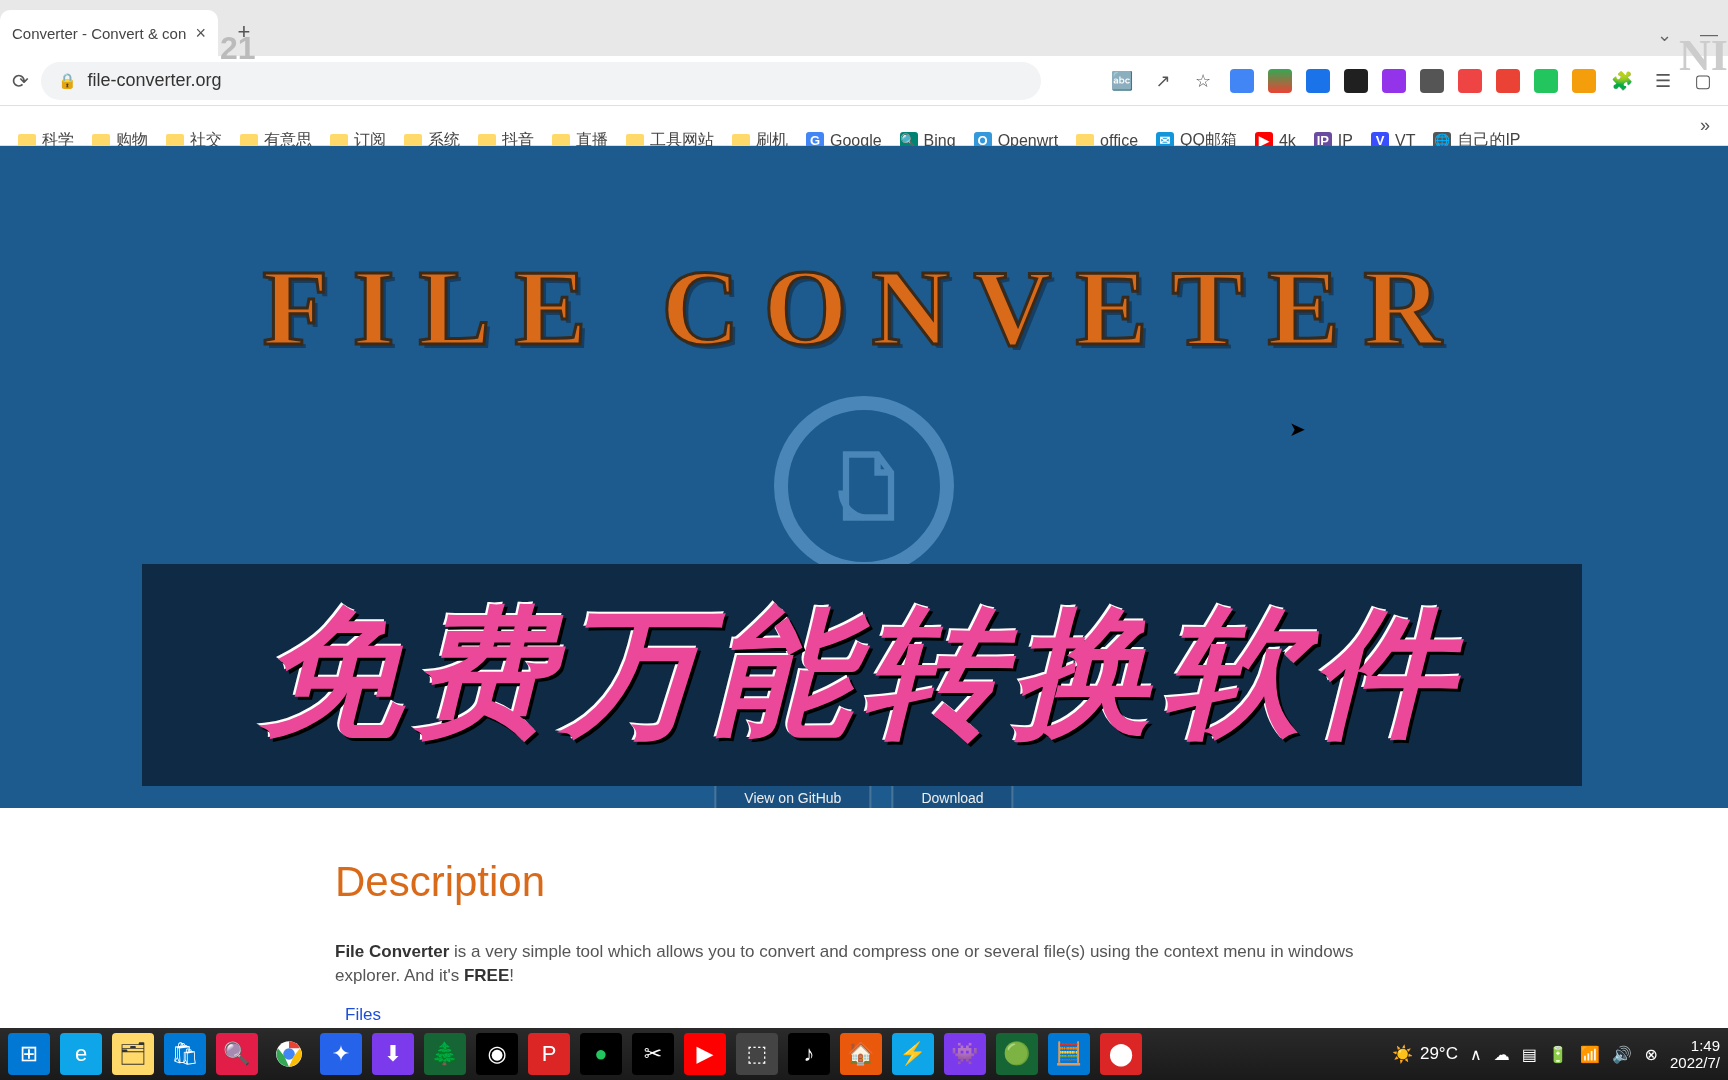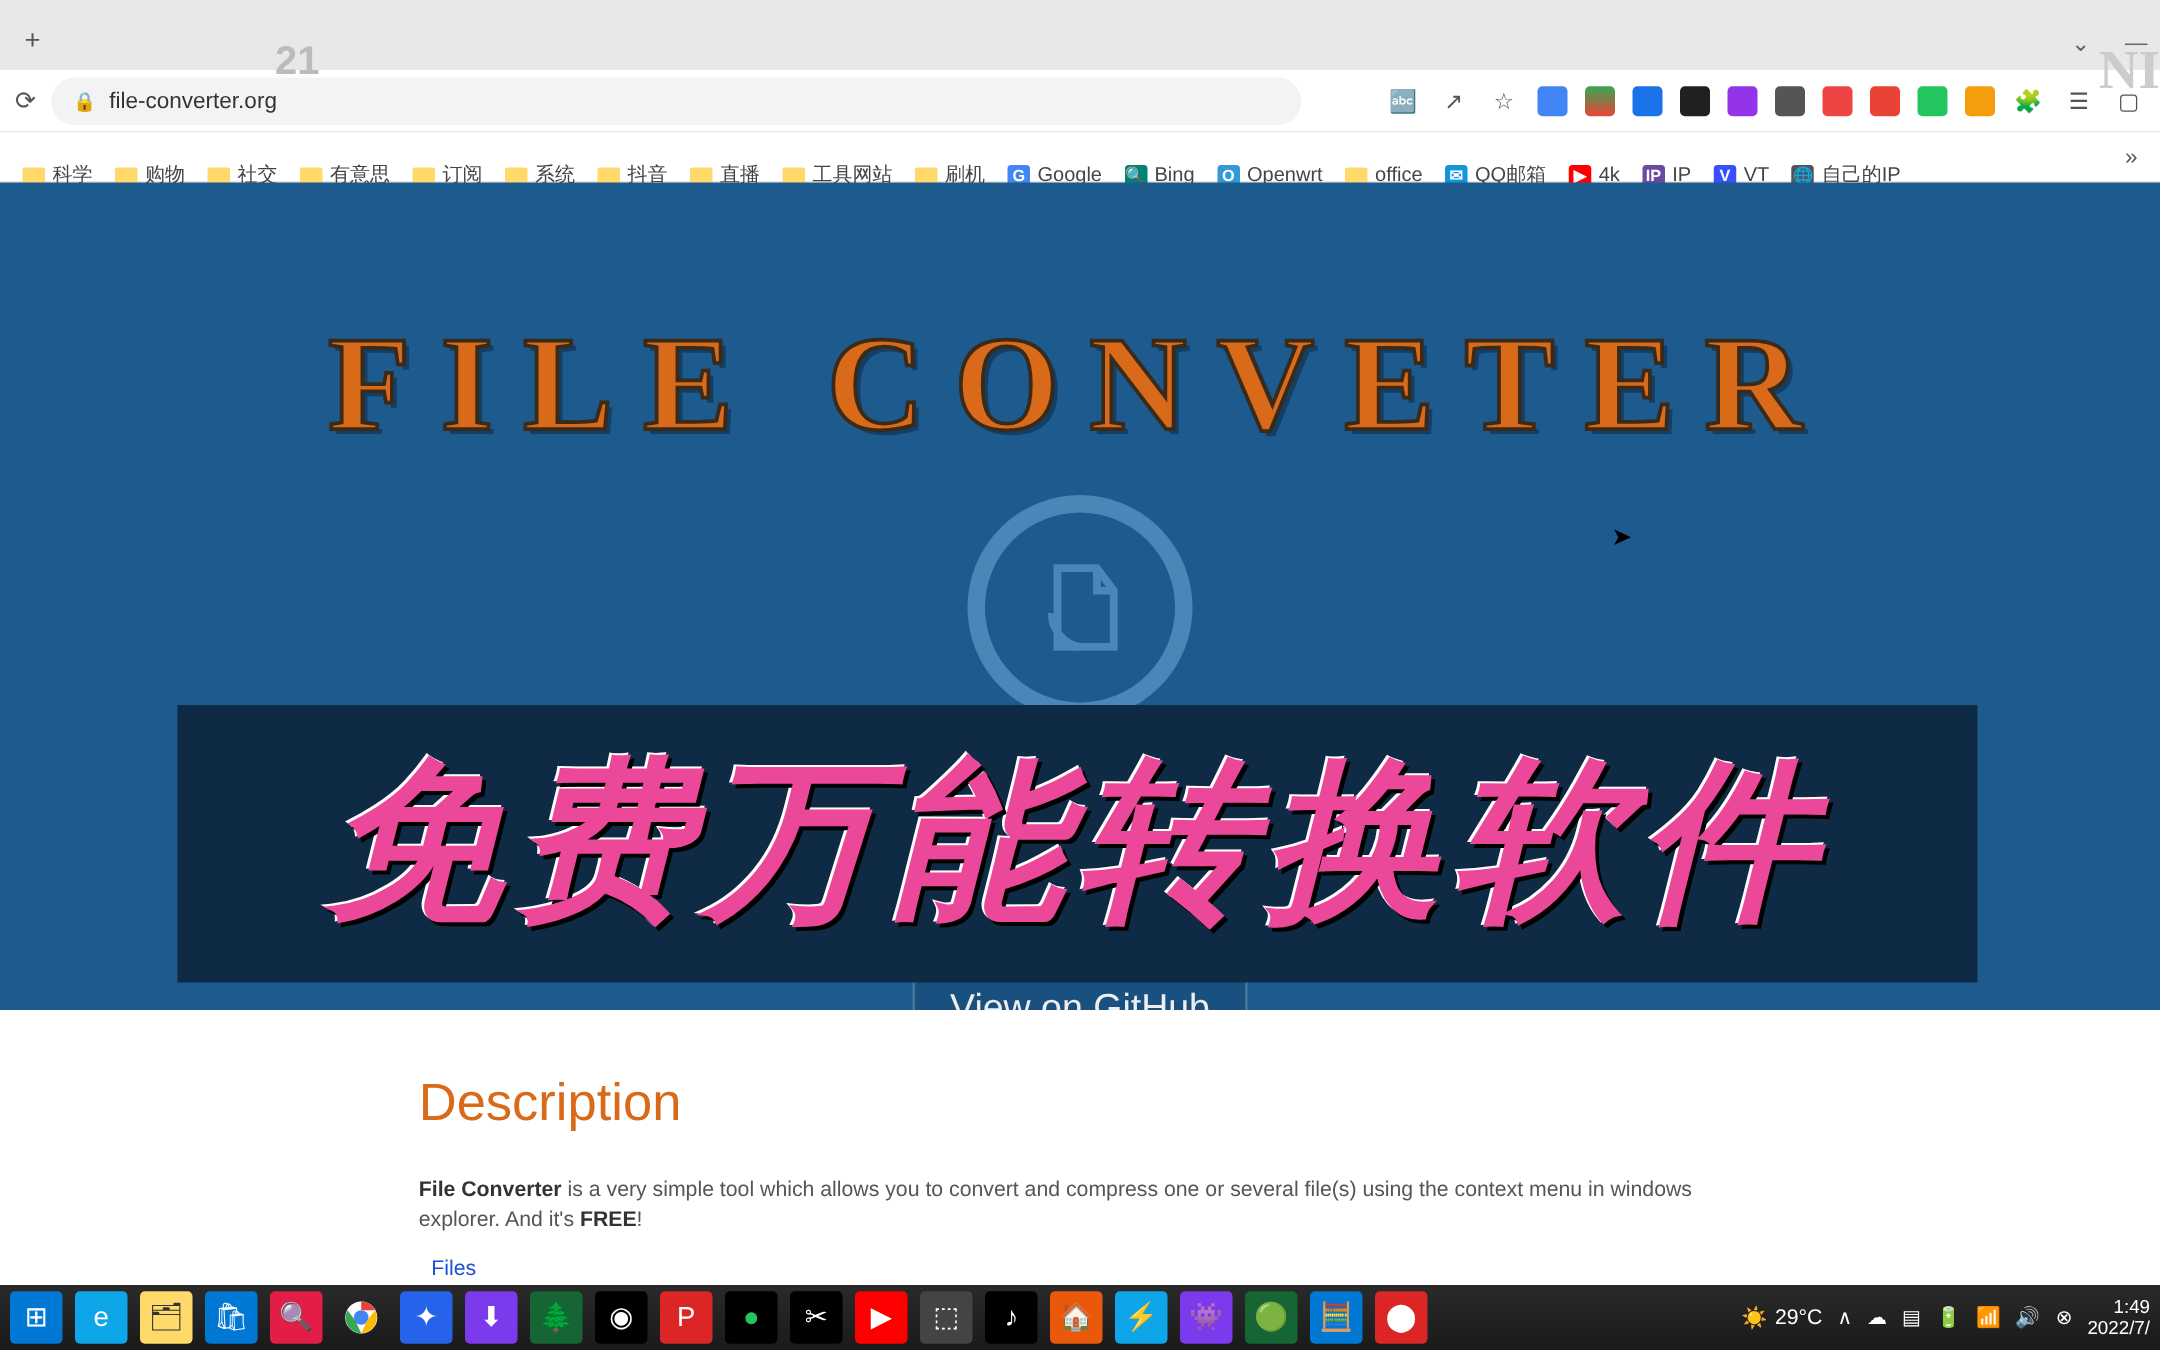--- a/index.html
+++ b/index.html
@@ -31,21 +31,21 @@
 .bm-ic { width: 18px; height: 18px; border-radius: 3px; display: flex; align-items: center; justify-content: center; font-size: 13px; font-weight: bold; }
 
 
 .hero { background: #1d5a8e; height: 662px; position: relative; overflow: hidden; }
 .logo-circle { position: absolute; left: 50%; top: 250px; transform: translateX(-50%); width: 180px; height: 180px; border: 14px solid #4a87b8; border-radius: 50%; display: flex; align-items: center; justify-content: center; }
 .logo-inner { width: 90px; height: 90px; position: relative; }
 .logo-inner svg { width: 100%; height: 100%; }
 .hero-title { position: absolute; width: 100%; text-align: center; top: 428px; color: #fff; font-size: 66px; font-weight: bold; }
 .hero-sub { position: absolute; width: 100%; text-align: center; top: 540px; color: #cfe1ef; font-size: 28px; }
 .hero-btns { position: absolute; top: 626px; left: 50%; transform: translateX(-50%); display: flex; gap: 20px; }
-.hero-btn { padding: 16px 28px; border-radius: 8px; color: #eee; font-size: 30px; border: 2px solid rgba(255,255,255,0.2); background: rgba(0,0,0,0.1); }
+.hero-btn { padding: 16px 28px; border-radius: 8px; color: #eee; font-size: 14px; border: 2px solid rgba(255,255,255,0.2); background: rgba(0,0,0,0.1); }
 
 .overlay-title { position: absolute; top: 246px; left: 50%; transform: translateX(-50%); font-size: 108px; font-weight: bold; font-family: "Times New Roman", serif; letter-spacing: 24px; color: #d96a1a; -webkit-text-stroke: 3px #3a2a1a; text-shadow: 4px 4px 0 rgba(0,0,0,0.3); white-space: nowrap; z-index: 10; }
 .overlay-band { position: absolute; top: 564px; left: 142px; width: 1440px; height: 222px; background: #0f2a44; display: flex; align-items: center; justify-content: center; z-index: 10; }
 .overlay-cn { font-size: 140px; font-family: "STXingkai","KaiTi","楷体",cursive; color: #ec4899; font-weight: bold; letter-spacing: 10px; text-shadow: 3px 3px 0 #000, -2px -2px 0 #fff; font-style: italic; }
 
 .cursor-ptr { position: absolute; top: 417px; left: 1289px; font-size: 20px; color: #000; z-index: 20; }
 
 .desc-section { padding: 50px 335px 0; }
 .desc-heading { color: #d96a1a; font-size: 42px; font-weight: 500; margin-bottom: 34px; }
 .desc-text { font-size: 17px; color: #555; line-height: 1.4; max-width: 1020px; }
@@ -59,20 +59,24 @@
 .systray { display: flex; align-items: center; gap: 12px; color: #fff; font-size: 15px; }
 .weather { display: flex; align-items: center; gap: 6px; font-size: 17px; }
 .tray-ic { font-size: 16px; }
 .clock { text-align: right; line-height: 1.15; font-size: 15px; }
 </style>
 </head>
 <body>
 
 <div class="browser-top">
   <span class="faded-num">21</span>
+  <div class="tab">
+    <span class="tab-title">Converter - Convert &amp; con</span>
+    <span class="tab-close">×</span>
+  </div>
   <div class="new-tab">+</div>
   <div class="win-controls">
     <span>⌄</span>
     <span>—</span>
   </div>
   <span class="ni-watermark">NI</span>
 </div>
 
 <div class="addr-bar">
   <span class="reload-icon">⟳</span>
@@ -187,20 +191,21 @@
       <svg viewBox="0 0 100 100">
           <path d="M30 15 L65 15 L80 35 L80 85 L30 85 Z M65 15 L65 35 L80 35" fill="none" stroke="#4a87b8" stroke-width="7"></path>
           <path d="M25 55 A30 30 0 0 0 50 85" fill="none" stroke="#4a87b8" stroke-width="7"></path>
         </svg>
     </div>
   </div>
   <div class="hero-title">File Converter</div>
   <div class="hero-sub">Convert &amp; compress everything in 2 clicks!</div>
   <div class="hero-btns">
     <div class="hero-btn">View on GitHub</div>
+    <div class="hero-btn">Download</div>
   </div>
 </div>
 
 <div class="overlay-title">FILE CONVETER</div>
 <div class="overlay-band">
   <span class="overlay-cn">免费万能转换软件</span>
 </div>
 <span class="cursor-ptr">➤</span>
 
 <div class="desc-section">

